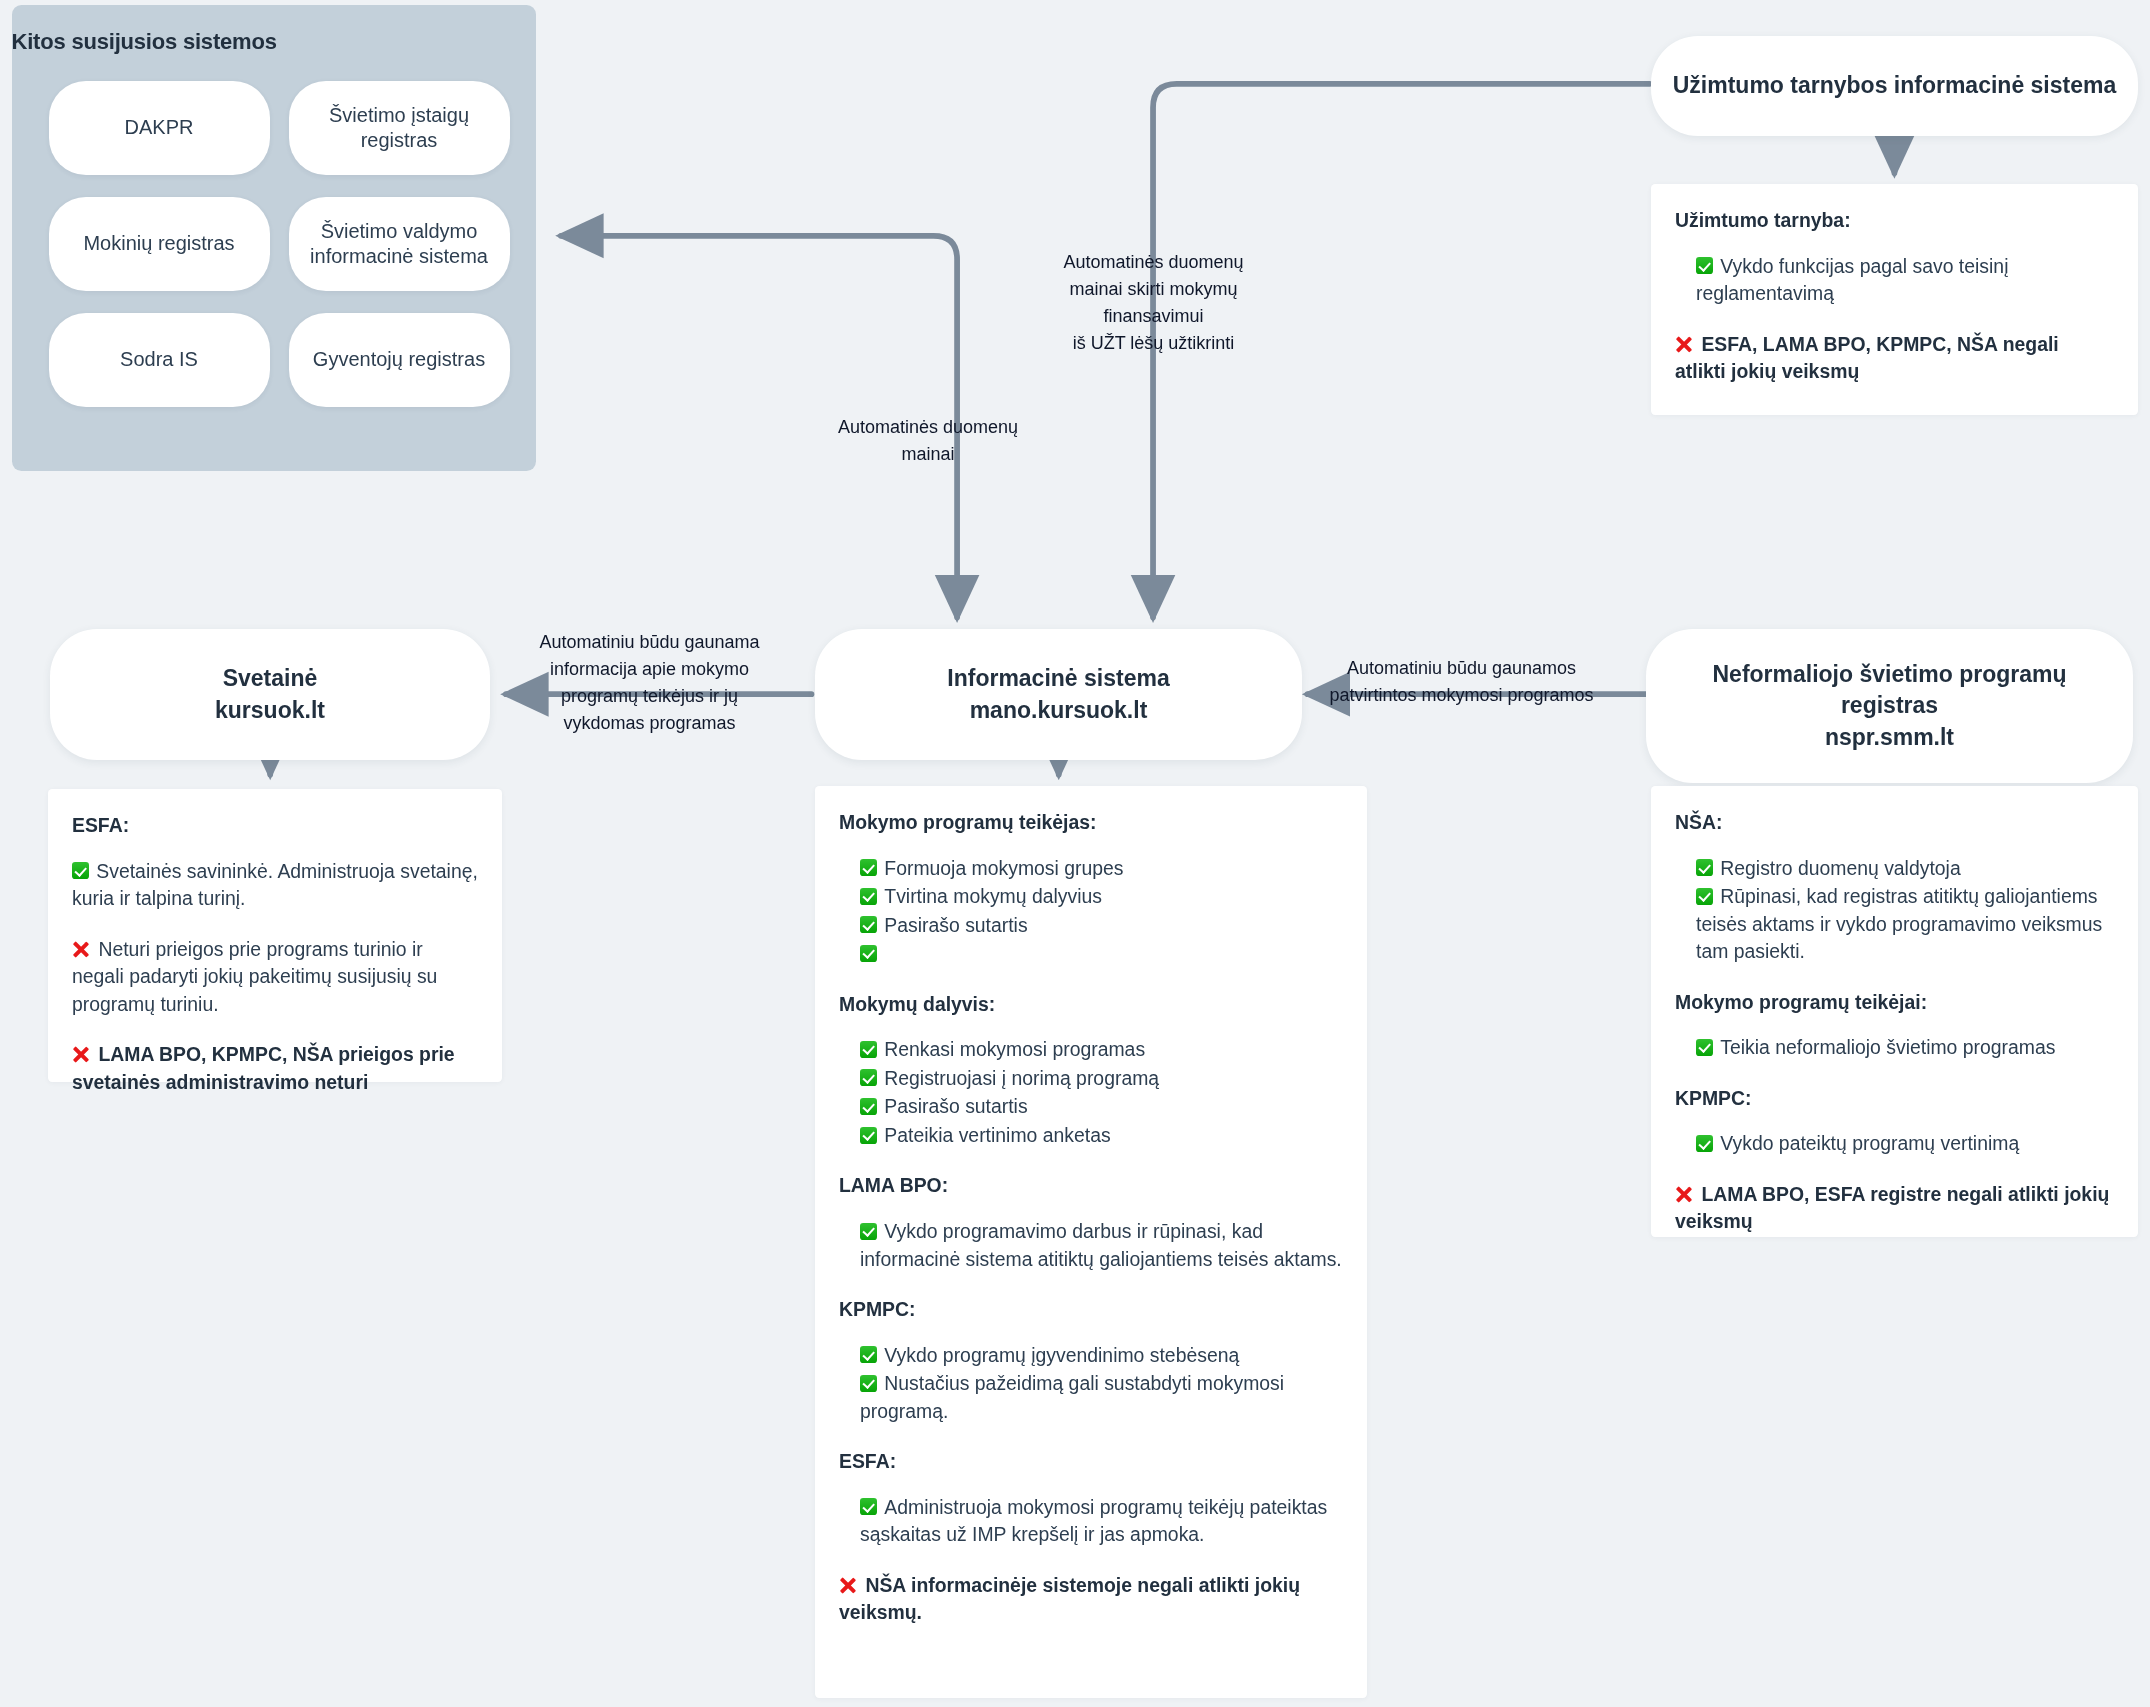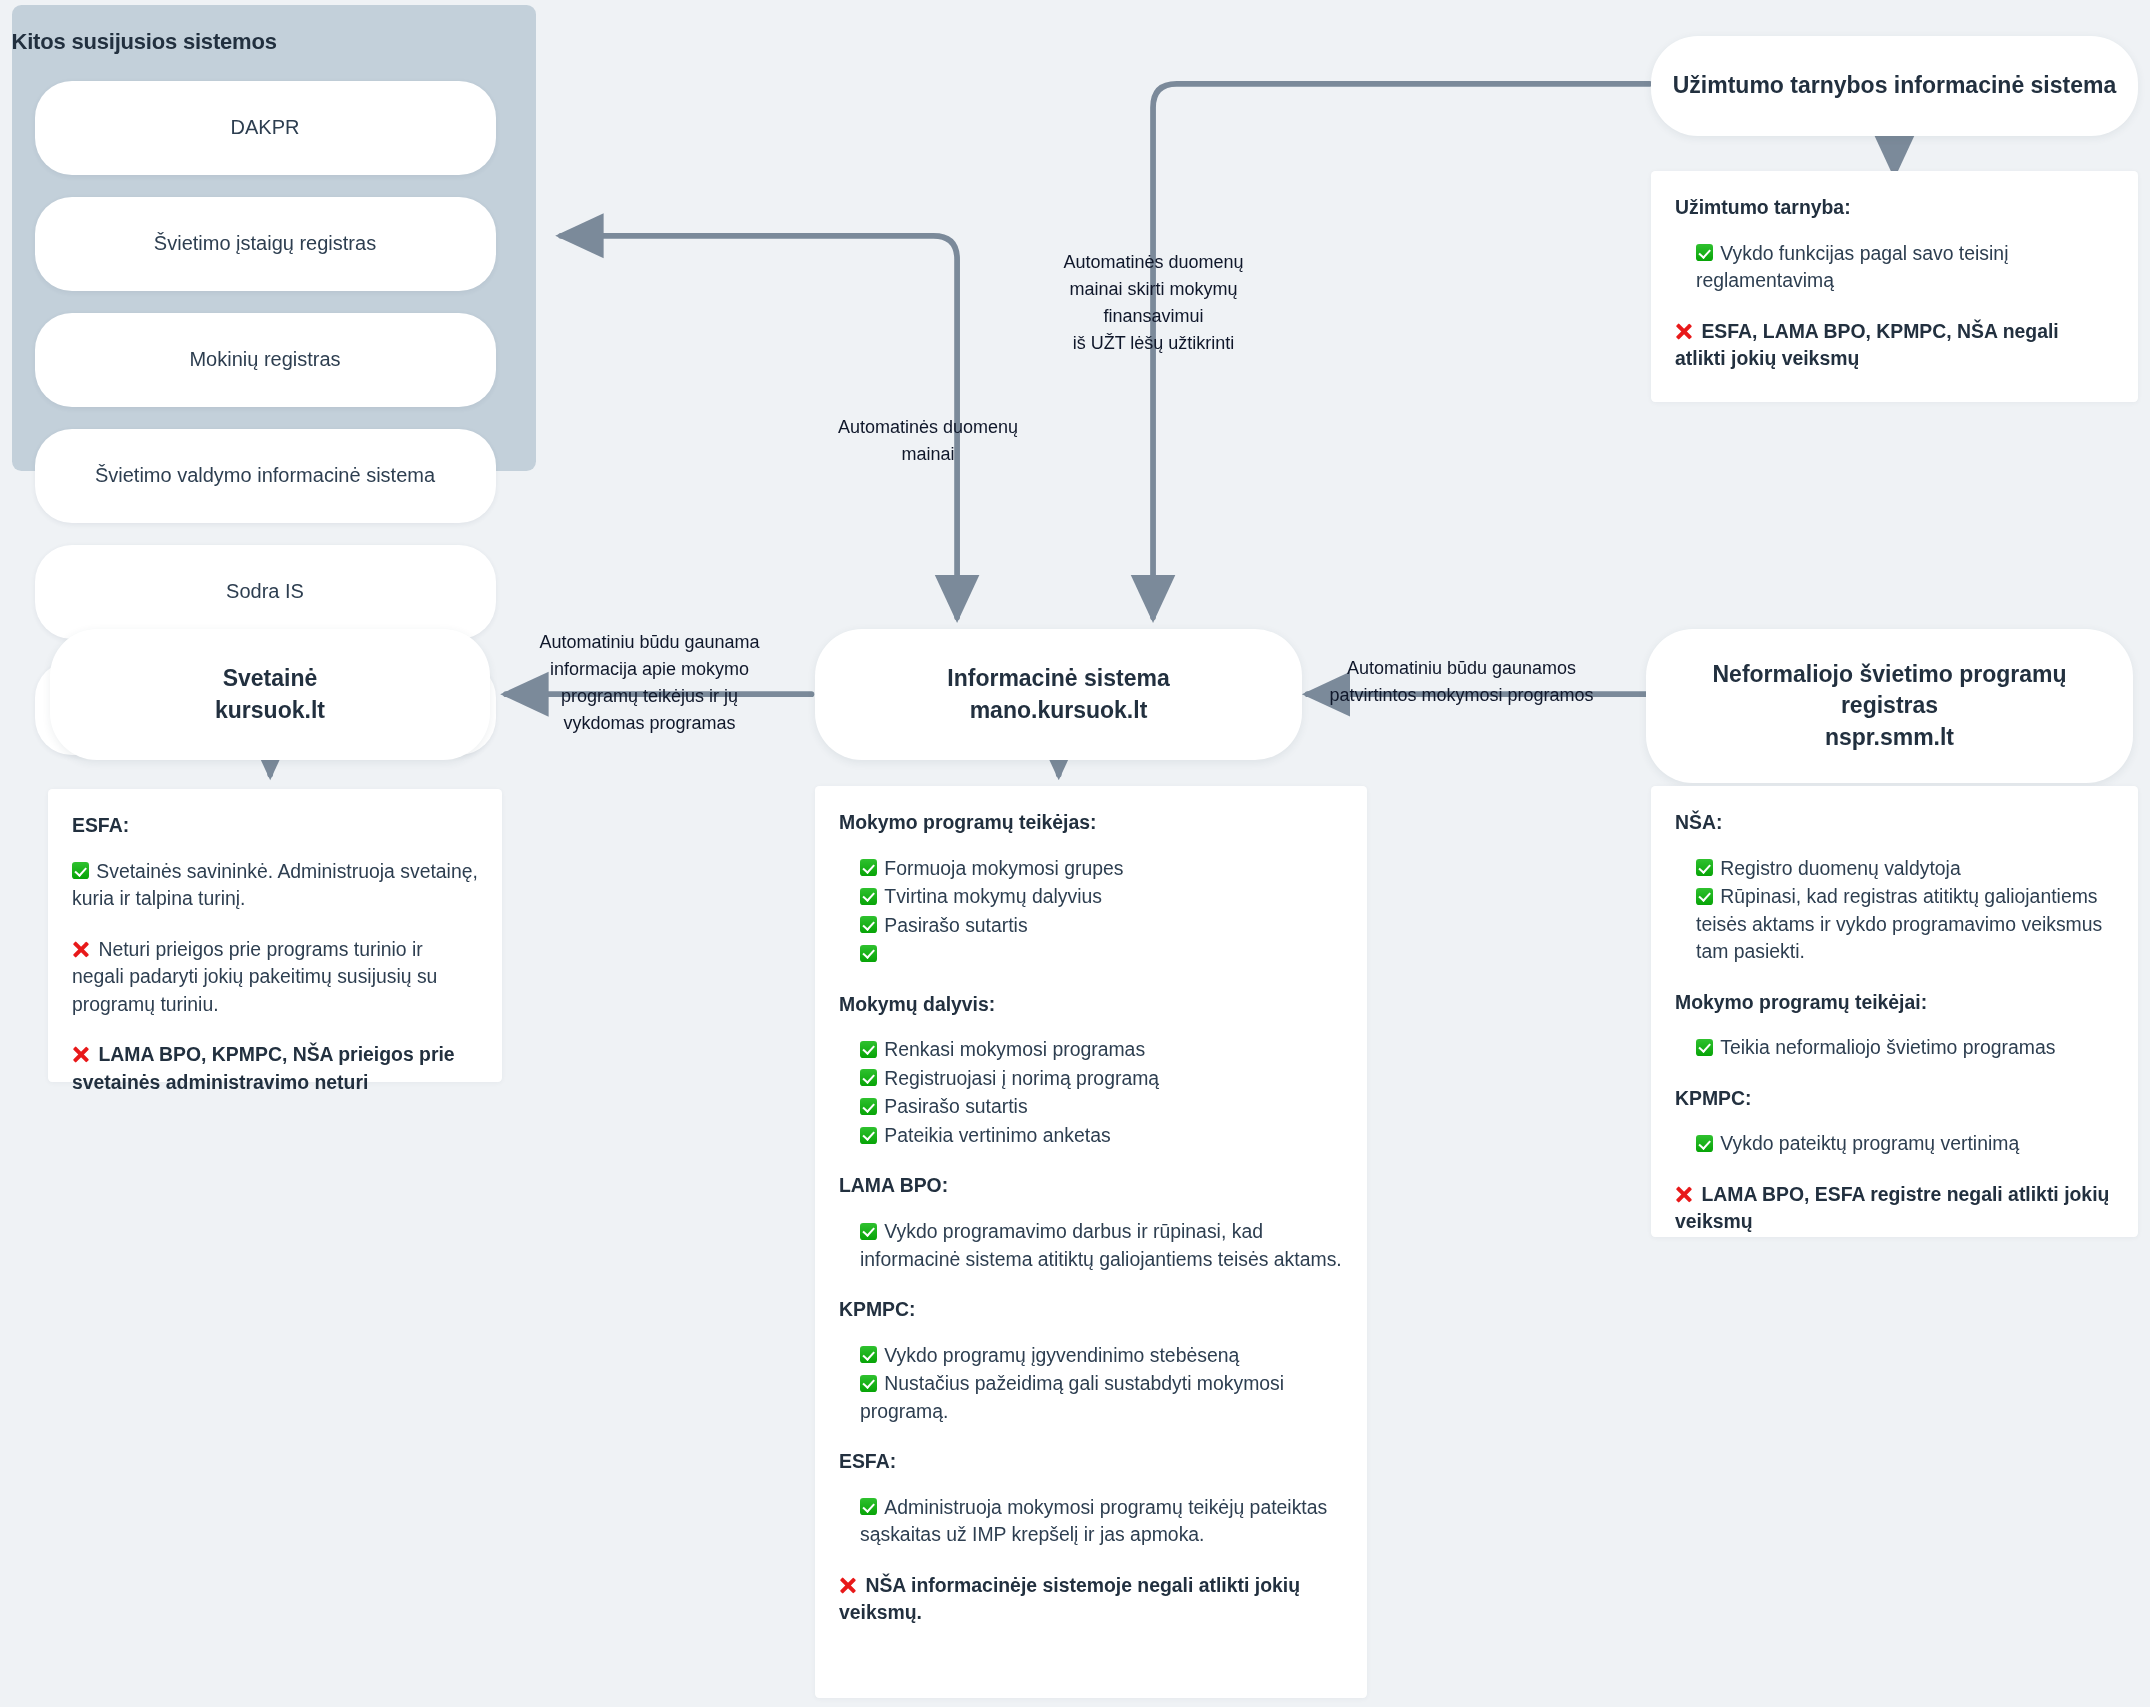--- a/index.html
+++ b/index.html
@@ -18,22 +18,22 @@
   
   .sys-panel{
     position:absolute;left:11.5px;top:5.2px;width:524px;height:466px;
     background:#c3d0da;border-radius:9.4px;
   }
   .sys-panel-title{
     position:absolute;left:0;top:24px;width:524px;text-align:left;
     font-size:22px;font-weight:bold;letter-spacing:-0.2px;color:#22303f;
   }
   .sys-grid{
-    position:absolute;left:23px;top:76px;width:461px;
-    display:grid;grid-template-columns:1fr;gap:22px 19px;
+    position:absolute;left:37px;top:76px;width:461px;
+    display:grid;grid-template-columns:1fr 1fr;gap:22px 19px;
   }
   .sys-chip{
     background:#ffffff;border-radius:37px;height:94px;
     display:flex;align-items:center;justify-content:center;text-align:center;
     font-size:20px;line-height:1.28;padding:0 13.6px;box-sizing:border-box;
     color:#2d3e50;
     box-shadow:0 1.6px 5.2px rgba(40,60,80,.07);
   }
 
   
@@ -49,21 +49,21 @@
   .pill-mano{left:815px;top:629px;width:487px;height:131px;}
   .pill-nspr{left:1646px;top:629px;width:487px;height:154px;}
 
   
   .card{
     position:absolute;background:#ffffff;border-radius:4.2px;
     box-sizing:border-box;padding:23px 24px 22px 24px;
     box-shadow:0 1px 5.2px rgba(40,60,80,.05);
     font-size:19.4px;line-height:1.42;color:#2d3e50;
   }
-  .card-uzt{left:1651px;top:171px;width:487px;height:231px;}
+  .card-uzt{left:1651px;top:184px;width:487px;height:231px;}
   .card-esfa{left:48px;top:789px;width:454px;height:293px;}
   .card-mano{left:815px;top:786px;width:552px;height:912px;}
   .card-nsa{left:1651px;top:786px;width:487px;height:451px;}
 
   .sec-head{font-weight:bold;font-size:19.4px;color:#22303f;margin:0 0 18px 0;}
   .bullets{margin:0 0 0 21px;padding:0;list-style:none;}
   .bullets li{display:block;margin:0 0 2.1px 0;text-indent:0;}
   .bullets li.tight{margin-bottom:1px;}
   .para{margin:0 0 0 0;}
   .blk{margin-bottom:23px;}

